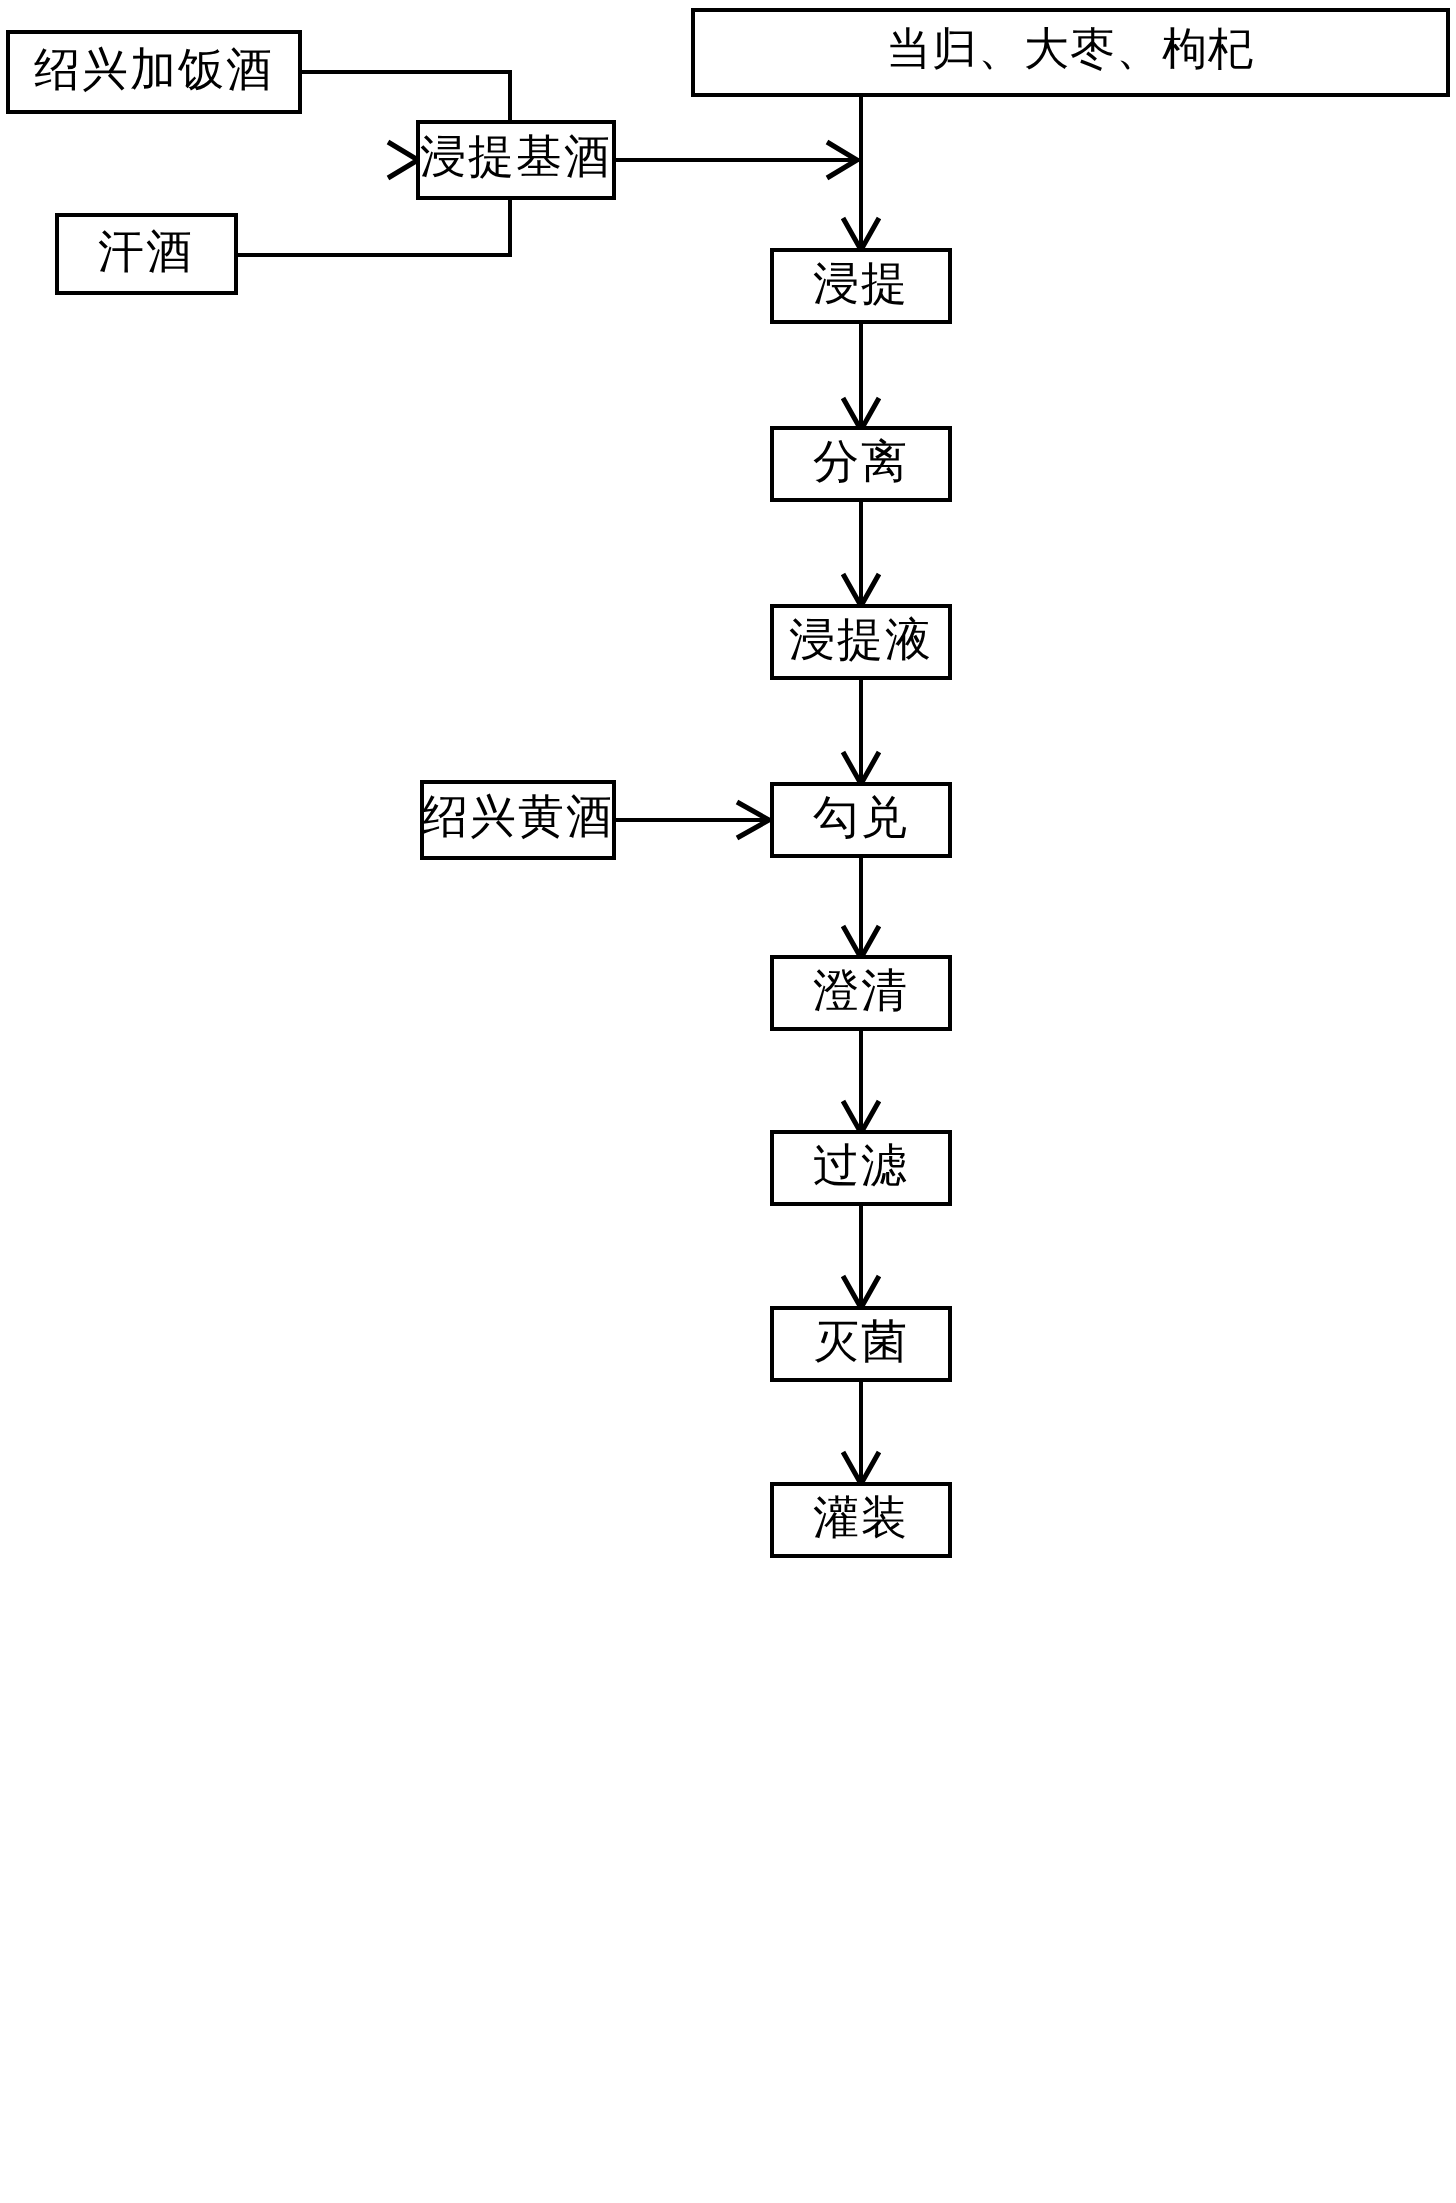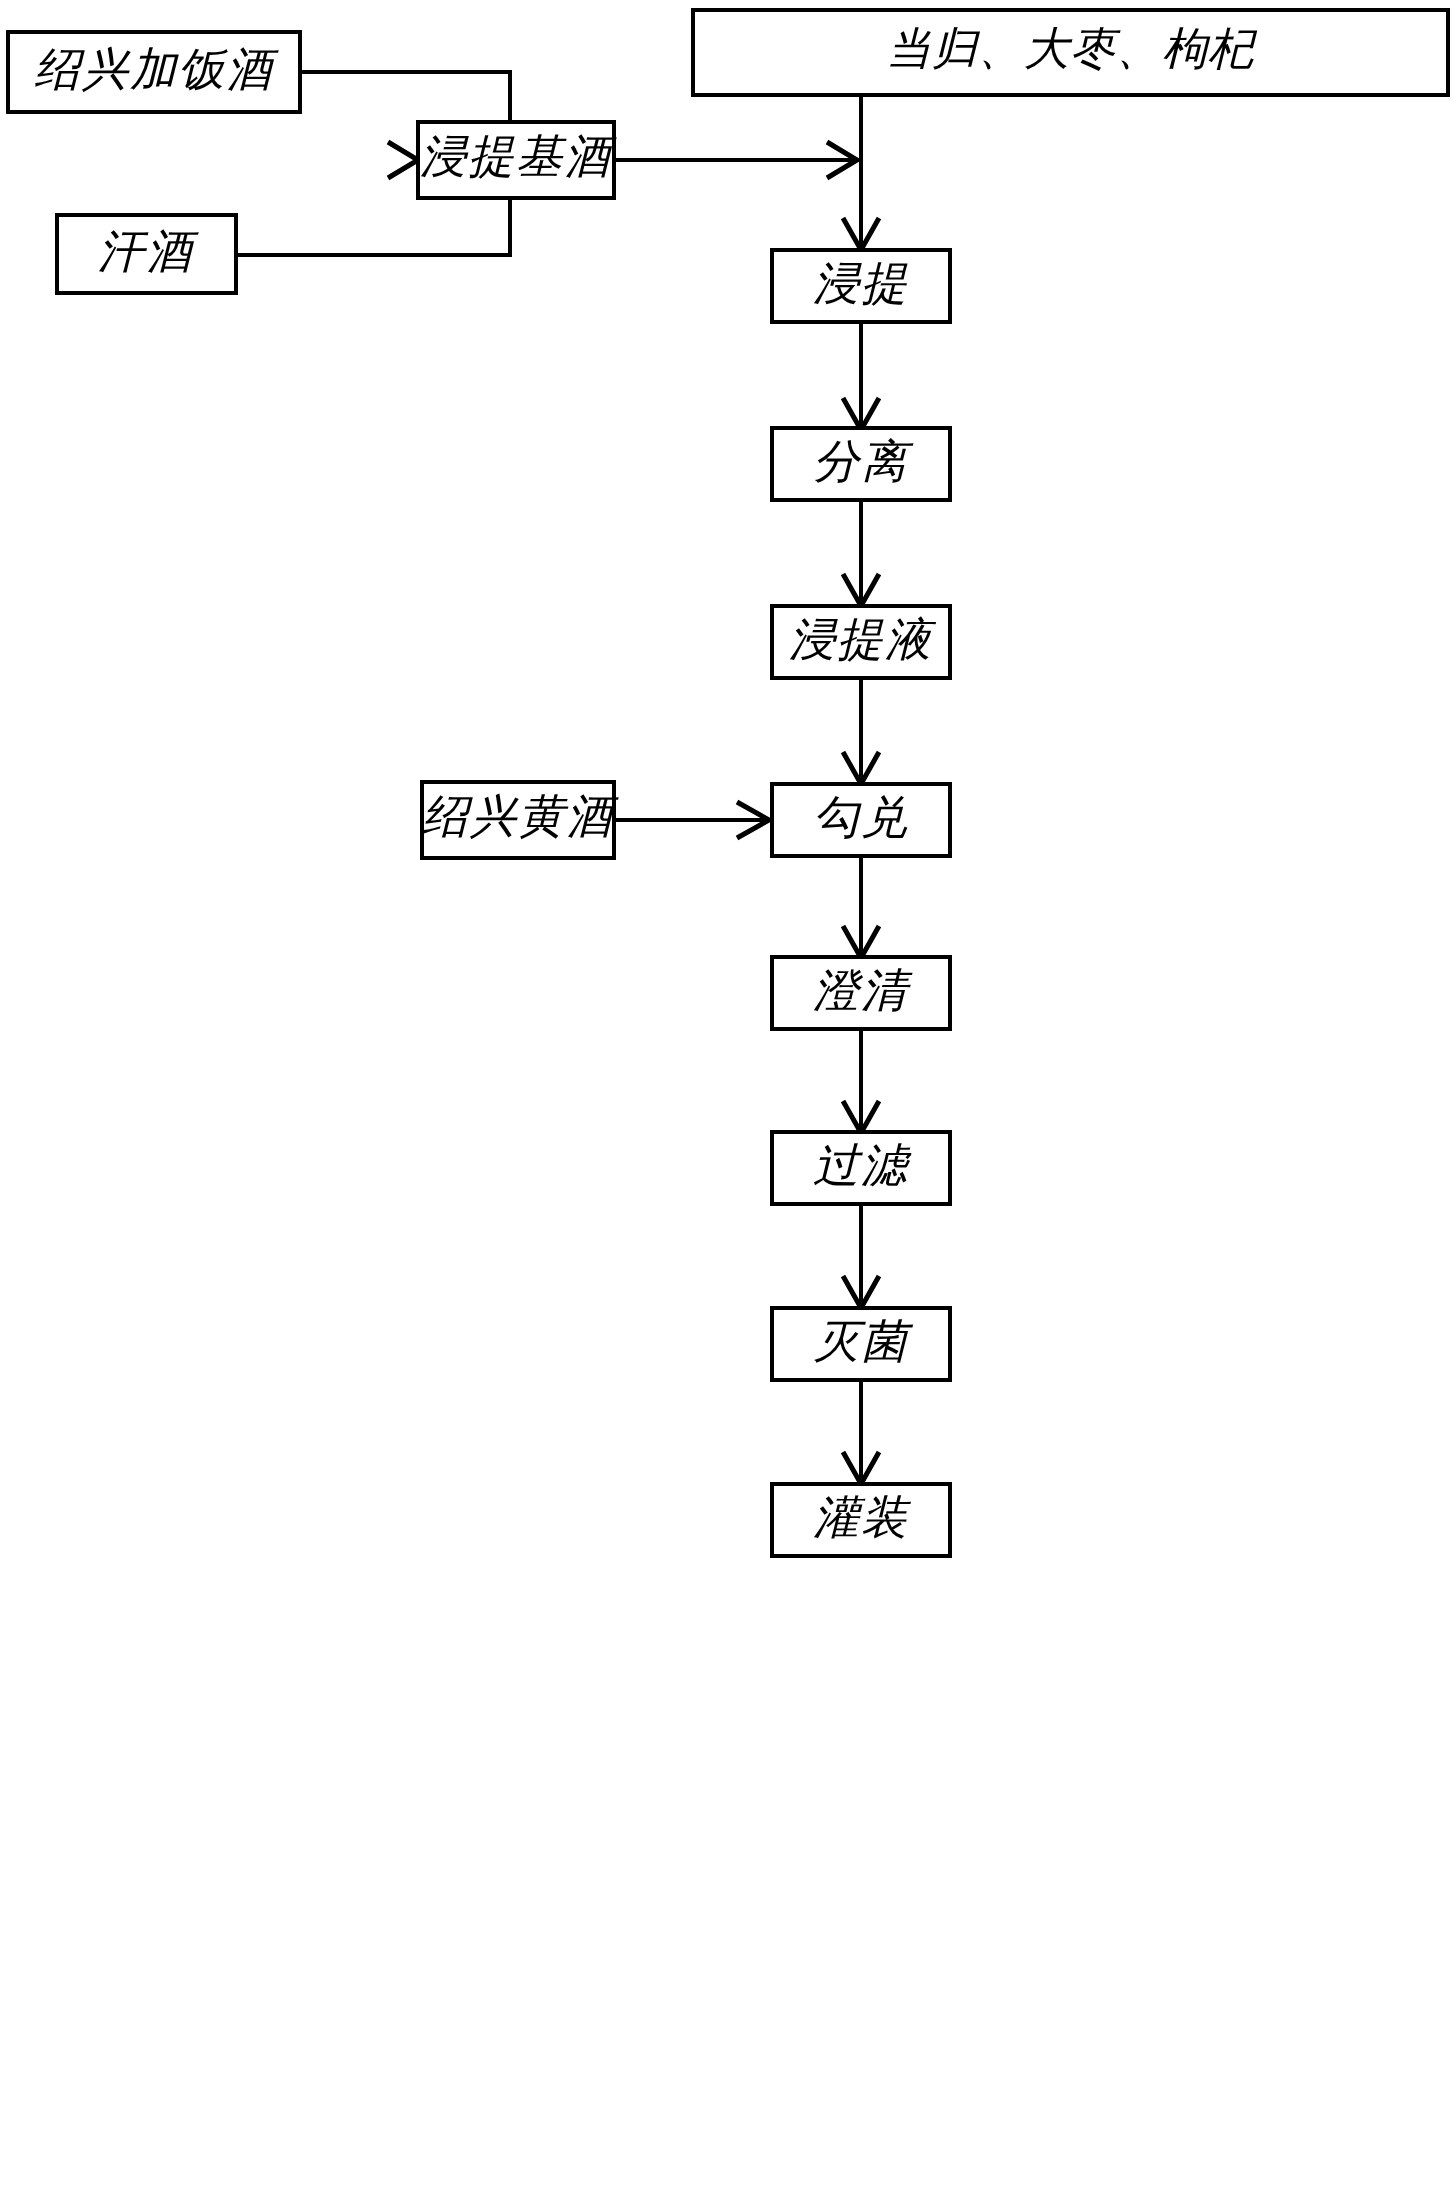--- a/index.html
+++ b/index.html
@@ -9,21 +9,20 @@
   }
   body {
     font-family: "Liberation Serif", "DejaVu Serif", serif;
   }
   #diagram-root {
     position: relative;
     width: 1456px;
     height: 2090px;
     background: #ffffff;
     overflow: hidden;
-    font-style: italic;
   }
   svg.flow {
     display: block;
     width: 1456px;
     height: 2203px;
   }
   .node-rect {
     fill: #ffffff;
     stroke: #000000;
     stroke-width: 4;

